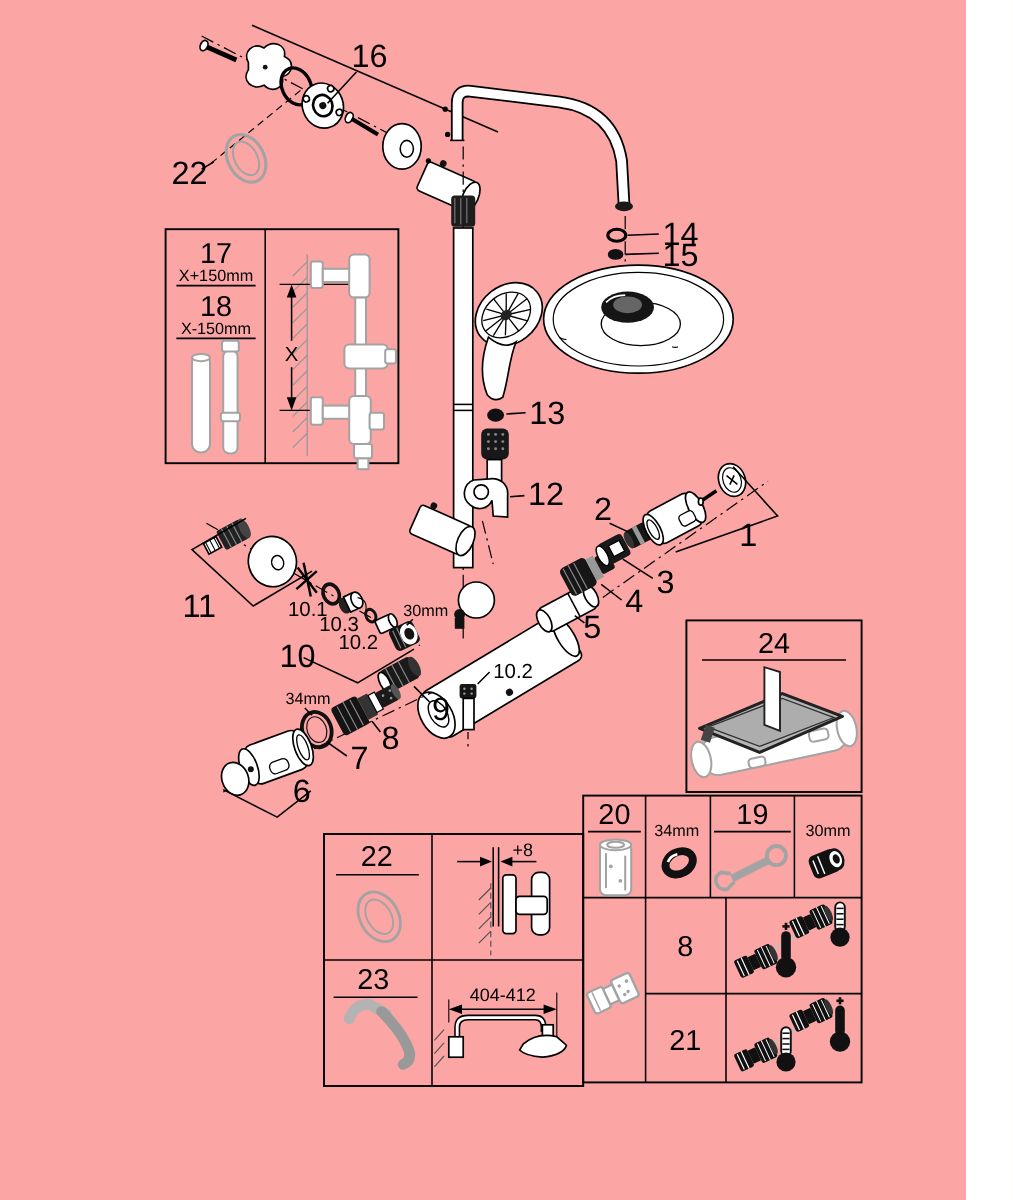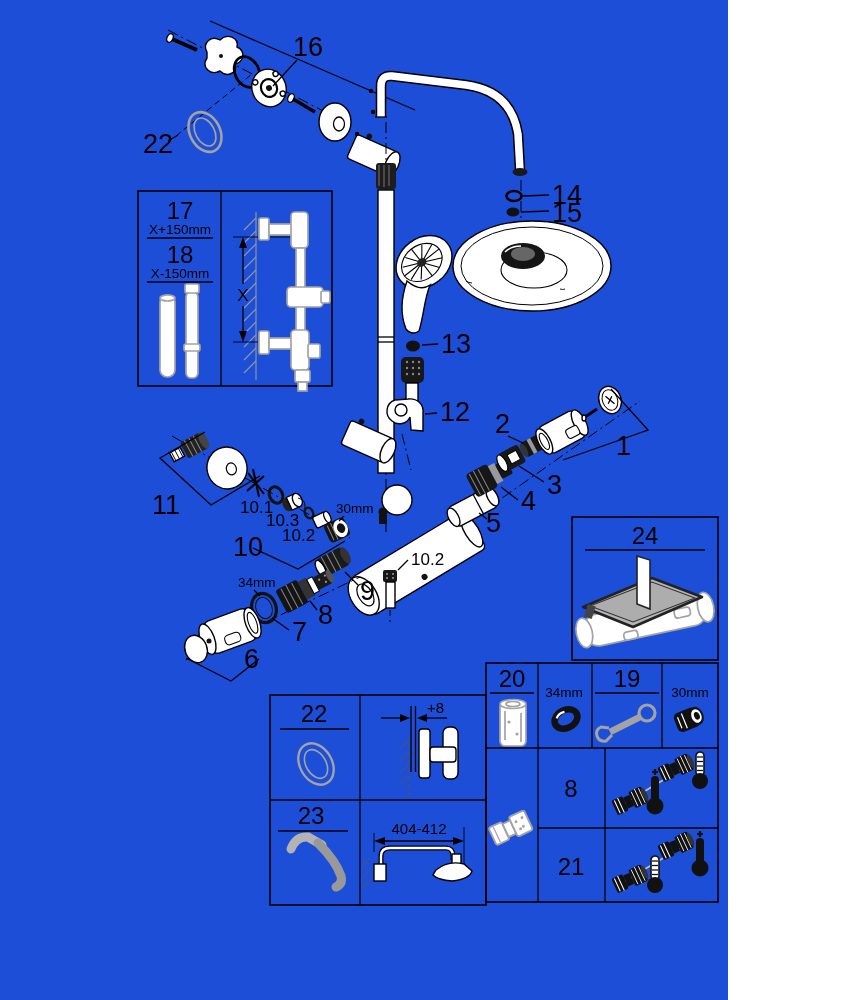--- a/index.html
+++ b/index.html
@@ -1,16 +1,16 @@
 <!DOCTYPE html>
 <html><head>
 <meta charset="utf-8">
 <style>
   html,body{margin:0;padding:0;background:#fff;}
-  .stage{position:relative;width:728px;height:1000px;background:#1d4ed8;overflow:hidden;}
+  .stage{position:relative;width:805px;height:1000px;background:#fca5a5;overflow:hidden;}
   svg{position:absolute;left:0;top:0;}
   svg text{font-family:"Liberation Sans","DejaVu Sans",sans-serif;fill:#000;}
   .t-big{font-size:27px;}
   .t-ins{font-size:24px;}
   .t-mid{font-size:17px;}
   .t-sm{font-size:13.5px;}
   .t-x{font-size:17px;}
   .ln{stroke:#000;stroke-width:1.3;fill:none;}
   .thin{stroke:#000;stroke-width:0.9;fill:none;}
   .wh{fill:#fff;stroke:#000;stroke-width:1.4;}

